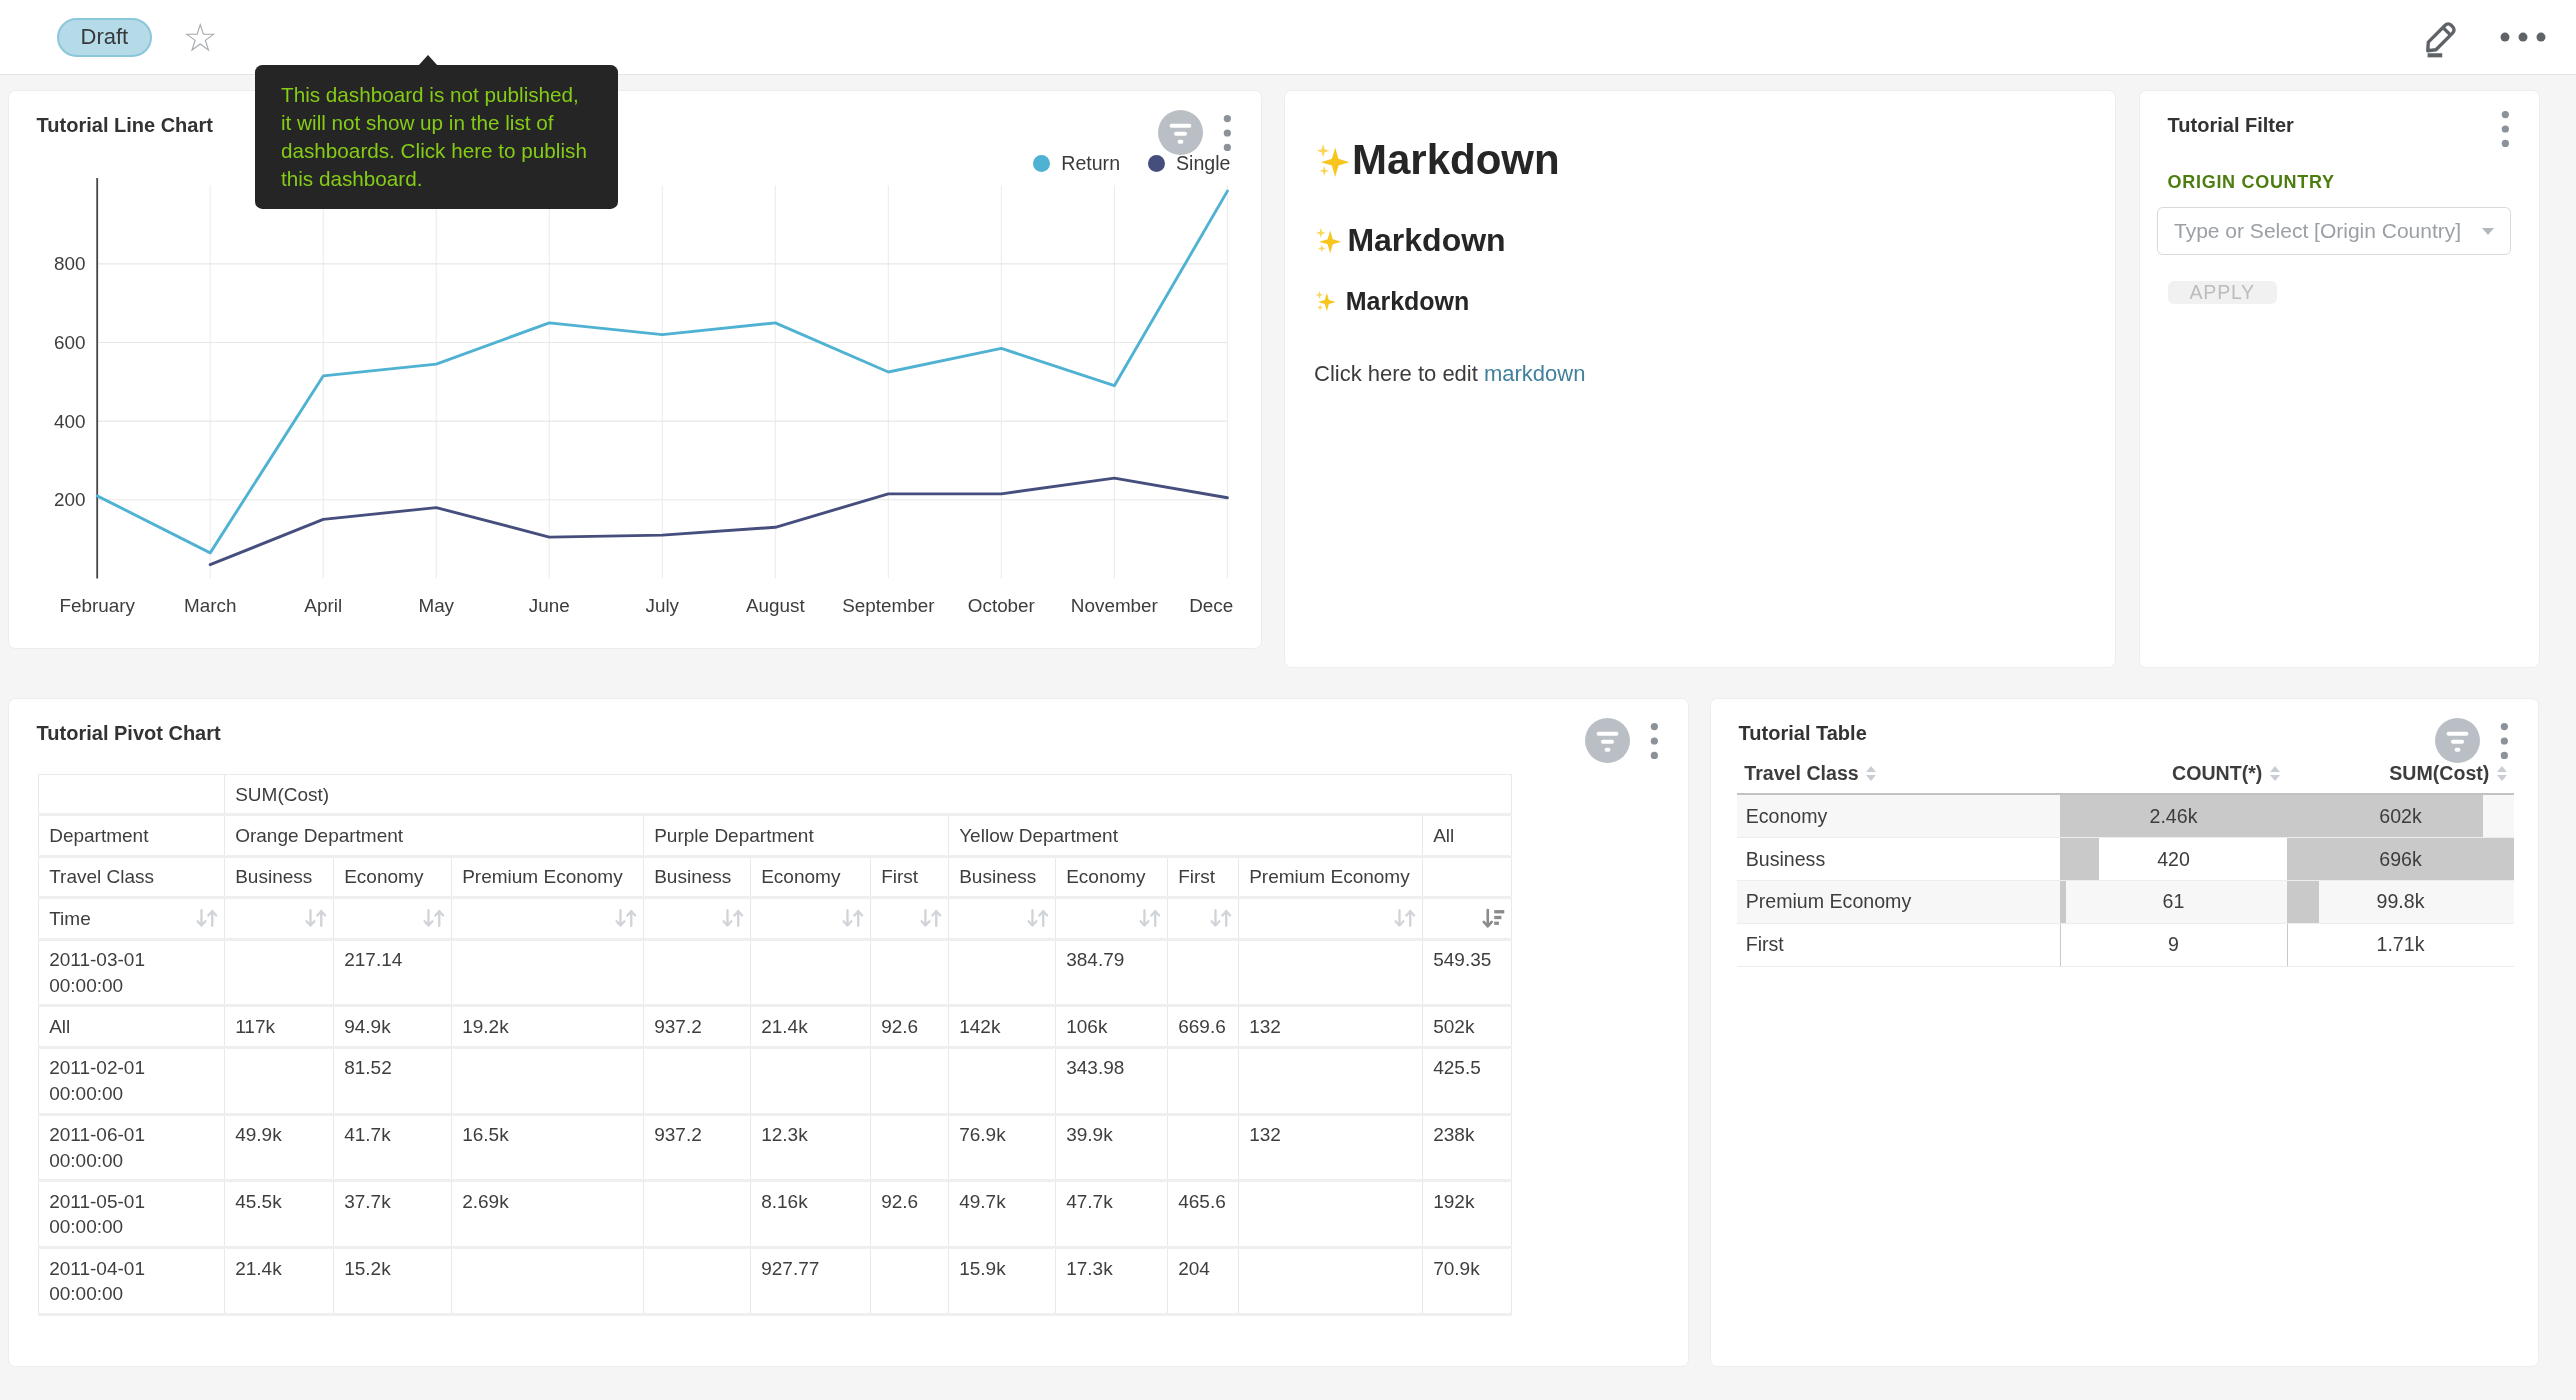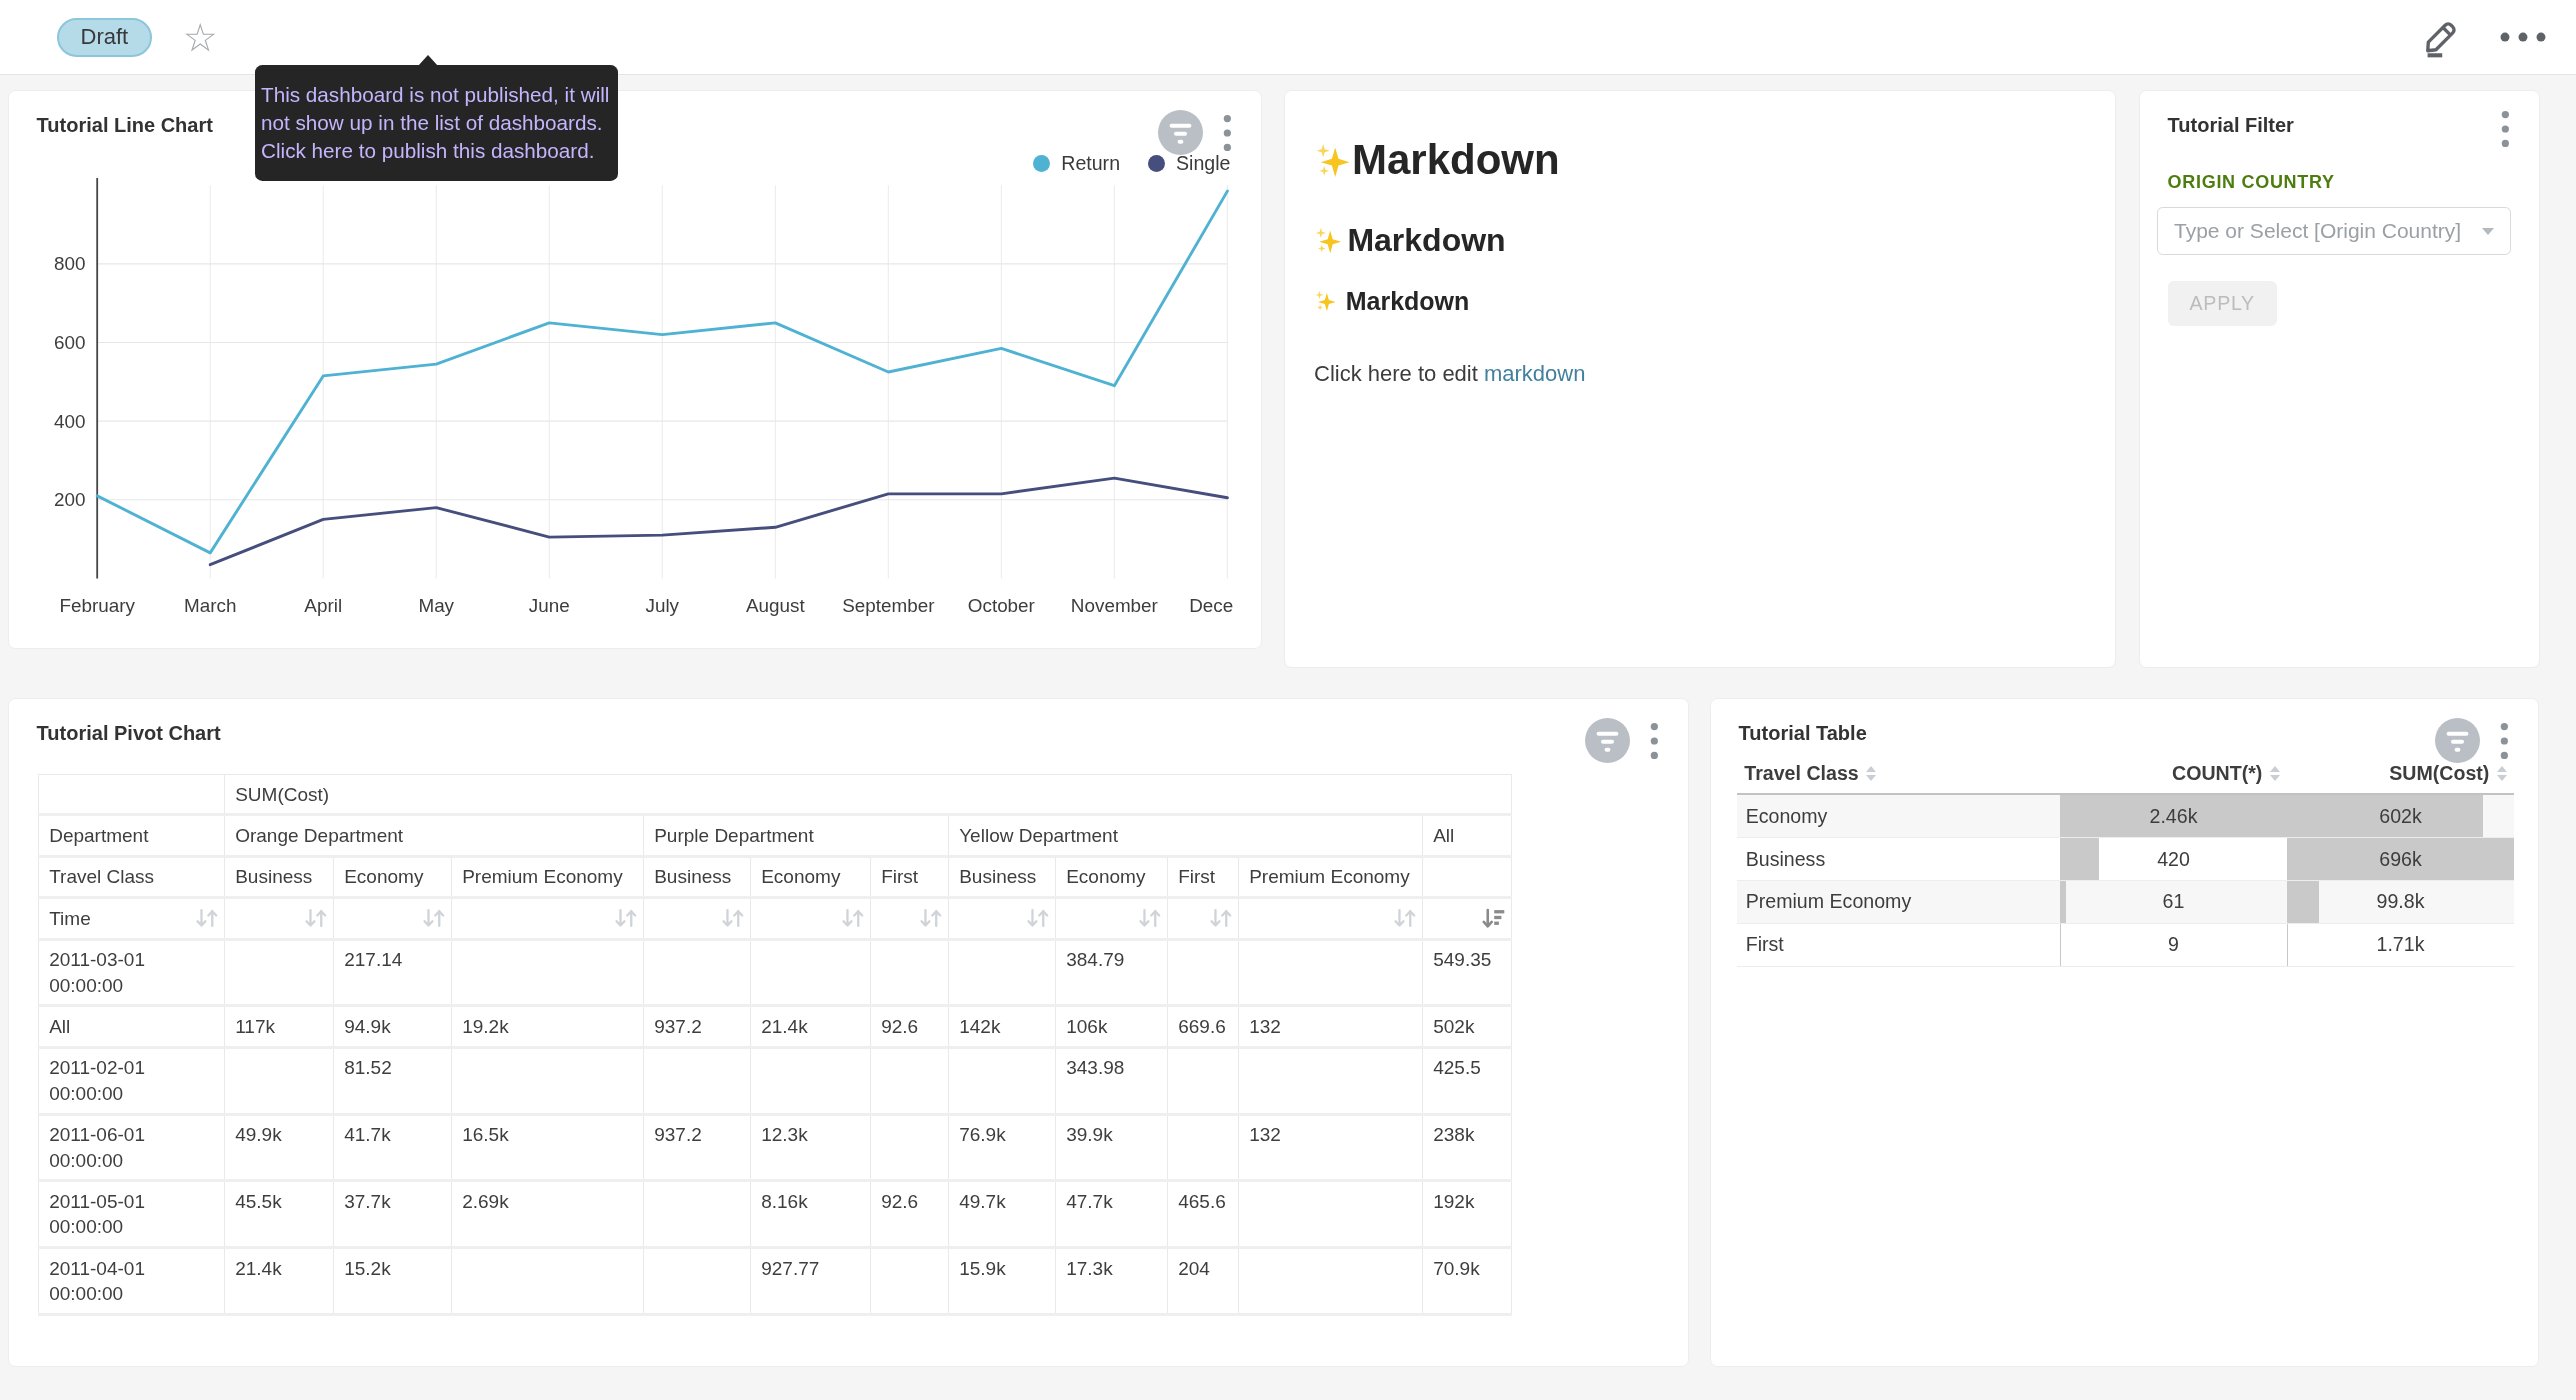--- a/index.html
+++ b/index.html
@@ -7,21 +7,21 @@
   .stage{position:relative;width:2576px;height:1400px;overflow:hidden;background:#f5f5f5;}
 
   
   .appheader{position:absolute;top:0;left:0;right:0;height:75px;background:#fff;border-bottom:1.5px solid #e4e4e4;display:flex;align-items:center;padding:0 30.5px;box-sizing:border-box;z-index:5;}
   .dash-title{font-size:38px;font-weight:600;color:#3e464e;letter-spacing:0.4px;}
   .draft-badge{margin-left:26px;background:#b5dae8;border:2.2px solid #8cc6da;border-radius:32px;padding:6.5px 22px;font-size:22px;color:#37393b;line-height:1;cursor:pointer;}
   .fav-star{margin-left:30.5px;font-size:39px;color:#a6abaf;line-height:1;cursor:pointer;}
   .header-right{margin-left:auto;display:flex;align-items:center;gap:38px;}
 
   
-  .tooltip{position:absolute;left:255px;top:65px;width:363px;background:#252525;color:#c4b5fd;border-radius:7.3px;padding:16px 6px;font-size:20.7px;line-height:28px;z-index:10;box-sizing:border-box;}
+  .tooltip{position:absolute;left:255px;top:65px;width:363px;background:#252525;color:#84cc16;border-radius:7.3px;padding:16px 26px;font-size:20.7px;line-height:28px;z-index:10;box-sizing:border-box;}
   .tooltip::before{content:"";position:absolute;top:-10.2px;left:163px;border:10.2px solid transparent;border-bottom:11px solid #252525;border-top:none;}
 
   
   .panel{position:absolute;background:#fff;border:0.7px solid #ededed;border-radius:7.3px;box-sizing:border-box;}
   .panel-title{position:absolute;left:27.6px;top:23px;font-size:20px;font-weight:600;color:#333;}
   .panel-icons{position:absolute;top:19px;right:29px;display:flex;align-items:center;gap:20.3px;}
   .icon-btn{cursor:pointer;display:flex;align-items:center;}
 
   #panel-line-chart{left:8px;top:90px;width:1254px;height:559px;}
   #panel-markdown{left:1284px;top:90px;width:832px;height:578px;}
@@ -42,21 +42,21 @@
   .md-h2{margin:38px 0 0 0;font-size:32px;font-weight:700;color:#262626;display:flex;align-items:center;gap:4.4px;}
   .md-h3{margin:27.6px 0 0 0;font-size:25px;font-weight:700;color:#262626;display:flex;align-items:center;gap:8.7px;}
   .md-p{margin:45px 0 0 0;font-size:22px;color:#3c3c3c;}
   .md-link{color:#42809e;cursor:pointer;}
 
   
   .filter-label{position:absolute;left:27.6px;top:81px;font-size:18px;font-weight:600;letter-spacing:0.7px;color:#4d7c0f;}
   .filter-select{position:absolute;left:17px;top:116px;right:27.6px;height:48px;border:1.5px solid #d6dadd;border-radius:5.8px;display:flex;align-items:center;padding:8px 16px;box-sizing:border-box;cursor:pointer;background:#fff;}
   .filter-placeholder{font-size:21px;color:#9aa0a6;flex:1;white-space:nowrap;overflow:hidden;}
   .select-caret{width:0;height:0;border-left:6.5px solid transparent;border-right:6.5px solid transparent;border-top:7.3px solid #b3b9bd;margin-left:8.7px;}
-  .apply-btn{position:absolute;left:27.6px;top:190px;background:#f1f1f1;border:none;border-radius:5.8px;padding:11px 22px;font-size:19.6px;letter-spacing:0.7px;color:#bcbcbc;font-family:inherit;cursor:pointer;}
+  .apply-btn{position:absolute;left:27.6px;top:190px;background:#f1f1f1;border:none;border-radius:5.8px;padding:0 22px;font-size:19.6px;letter-spacing:0.7px;color:#bcbcbc;font-family:inherit;cursor:pointer;}
 
   
   .pivot-wrap{position:absolute;left:29px;top:75px;}
   table.pivot{border-collapse:collapse;table-layout:fixed;font-size:19px;color:#3e3e3e;background:#fff;}
   .pivot td,.pivot th{border:0.7px solid #e9e9e9;border-bottom:3.6px solid #efefef;padding:6.5px 5.8px 6.5px 10.2px;text-align:left;font-weight:400;vertical-align:top;line-height:25.4px;background:#fff;overflow:hidden;white-space:normal;}
   .pivot .hdr{vertical-align:middle;}
   .pivot .time-cell{display:flex;align-items:center;justify-content:space-between;}
   .pivot .icon-right{display:flex;justify-content:flex-end;align-items:center;}
   .sort-svg{width:23px;height:22px;}
 

